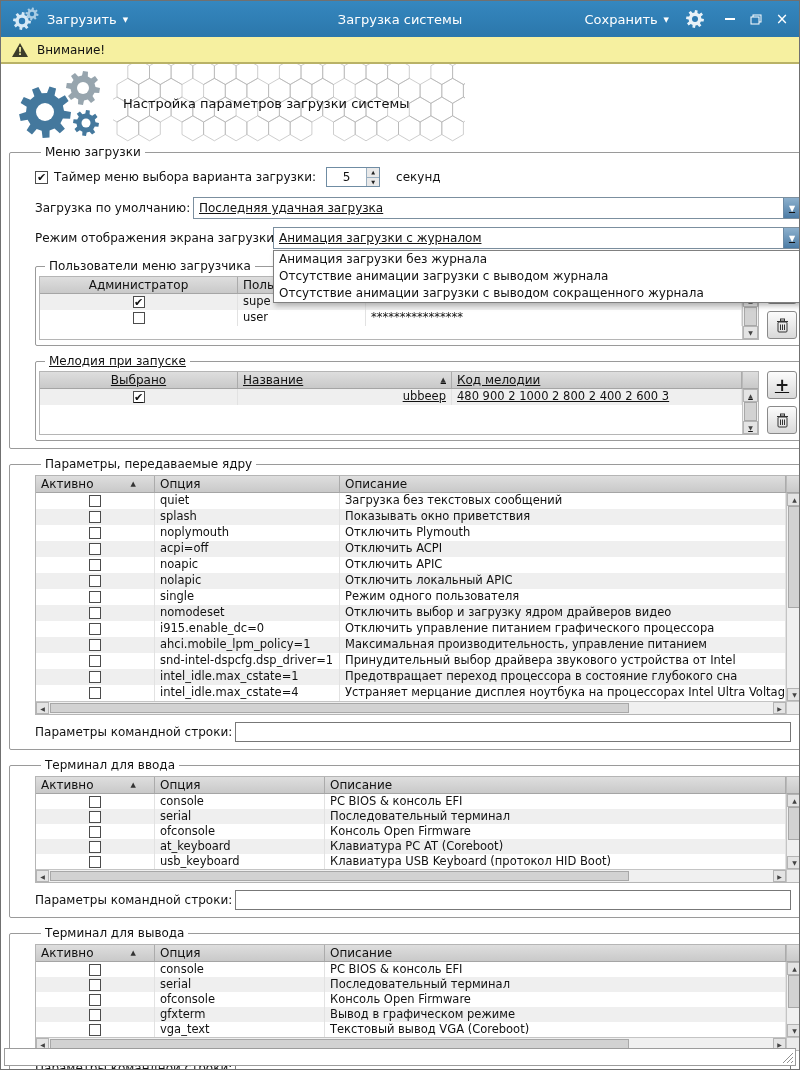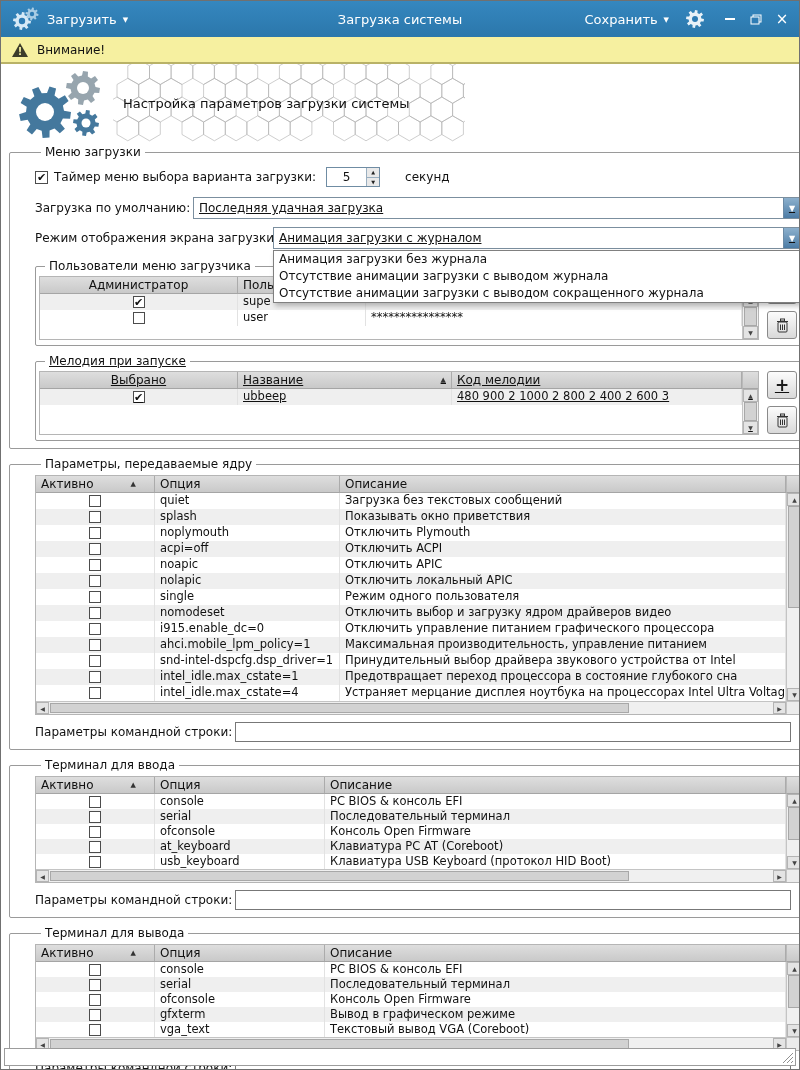--- a/index.html
+++ b/index.html
@@ -31,21 +31,21 @@
   .fs { margin:0 8px; border:1px solid #9a9a9a; border-radius:2px; padding:4px 25px 7px; position:relative; background:#fff; }
   .fs legend, .subfs legend { padding:0 4px; margin-left:6px; font-size:12px; }
   #fs-bootmenu { margin-top:3px; }
   #fs-kernel, #fs-interm, #fs-outterm { margin-top:8px; }
 
   .row { display:flex; align-items:center; }
   .timer-row { height:24px; margin-top:2px; }
   .combo-row { margin-top:8px; height:22px; }
   .lbl { font-size:12px; white-space:nowrap; flex-shrink:0; }
   .w158 { width:158px; } .w238 { width:238px; }
-  .ml6 { margin-left:6px; } .ml8 { margin-left:25px; }
+  .ml6 { margin-left:6px; } .ml8 { margin-left:16px; }
 
   
   .cb { width:13px; height:13px; background:#fff; border:1px solid #4c4c4c; display:inline-flex; align-items:center; justify-content:center; flex-shrink:0; }
   .cb.checked::after { content:"✔"; font-size:11px; color:#111; line-height:1; }
 
   
   .spin { margin-left:10px; width:54px; height:20px; border:1px solid #6f8ca3; display:flex; background:#fff; flex-shrink:0; }
   .spin-val { flex:1; text-align:center; font-size:12px; line-height:18px; }
   .spin-btns { width:13px; display:flex; flex-direction:column; border-left:1px solid #9aafc0; }
   .spin-b { flex:1; font-size:5px; line-height:8px; text-align:center; background:#e9e9e9; color:#222; }
@@ -84,21 +84,21 @@
   .sort { font-size:7px; color:#333; margin-left:4px; }
 
   .trow { display:flex; height:16px; }
   .tbl-term .trow { height:15px; }
   .trow.alt { background:#efefef; }
   .td { font-size:11.5px; line-height:15px; padding:0 5px; border-right:1px solid #e2e2e2; white-space:nowrap; overflow:hidden; flex-shrink:0; }
   .td.center { display:flex; justify-content:center; align-items:center; padding:0; }
   .td .cb { width:12px; height:12px; }
 
   .tbl-users .c-admin { width:198px; } .tbl-users .c-name { width:128px; } .tbl-users .c-pass { flex:1; }
-  .tbl-melody .c-sel { width:198px; } .tbl-melody .c-name { width:214px; } .tbl-melody .c-code { flex:1; }
+  .tbl-melody .c-sel { width:198px; } .tbl-melody .c-name { width:214px;text-align:right; } .tbl-melody .c-code { flex:1; }
   .tbl-kernel .c-active { width:119px; } .tbl-kernel .c-opt { width:185px; } .tbl-kernel .c-desc { flex:1; }
   .tbl-term .c-active { width:119px; } .tbl-term .c-opt { width:170px; } .tbl-term .c-desc { flex:1; }
 
   
   .vscroll { grid-column:2; grid-row:2; display:flex; flex-direction:column; background:#f0f0f0; border-left:1px solid #c4c4c4; }
   .sbtn { height:13px; background:#e4e4e4; border:1px solid #b4b4b4; font-size:6px; display:flex; align-items:center; justify-content:center; color:#444; flex-shrink:0; }
   .strack { flex:1; position:relative; }
   .vthumb { position:absolute; top:0; left:1px; right:1px; height:var(--th,100%); background:#d2d2d2; border:1px solid #a8a8a8; }
   .hscroll { grid-column:1; grid-row:3; display:flex; background:#f0f0f0; border-top:1px solid #c4c4c4; }
   .hscroll .sbtn { width:13px; height:100%; }

